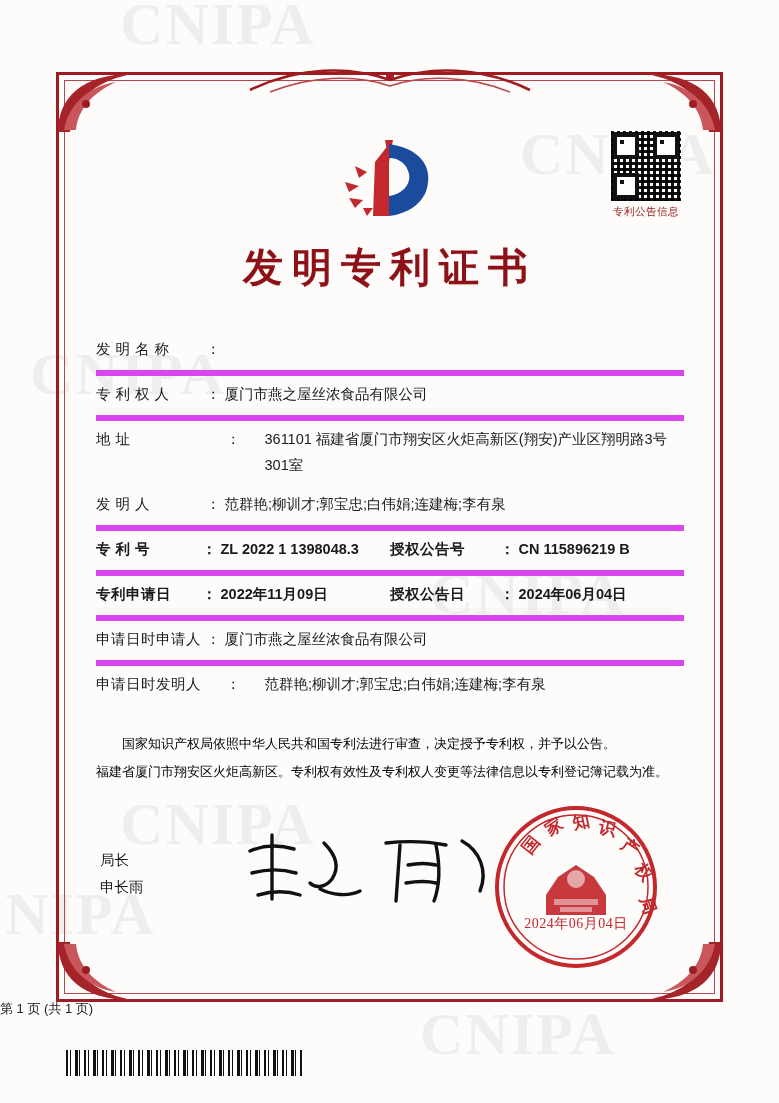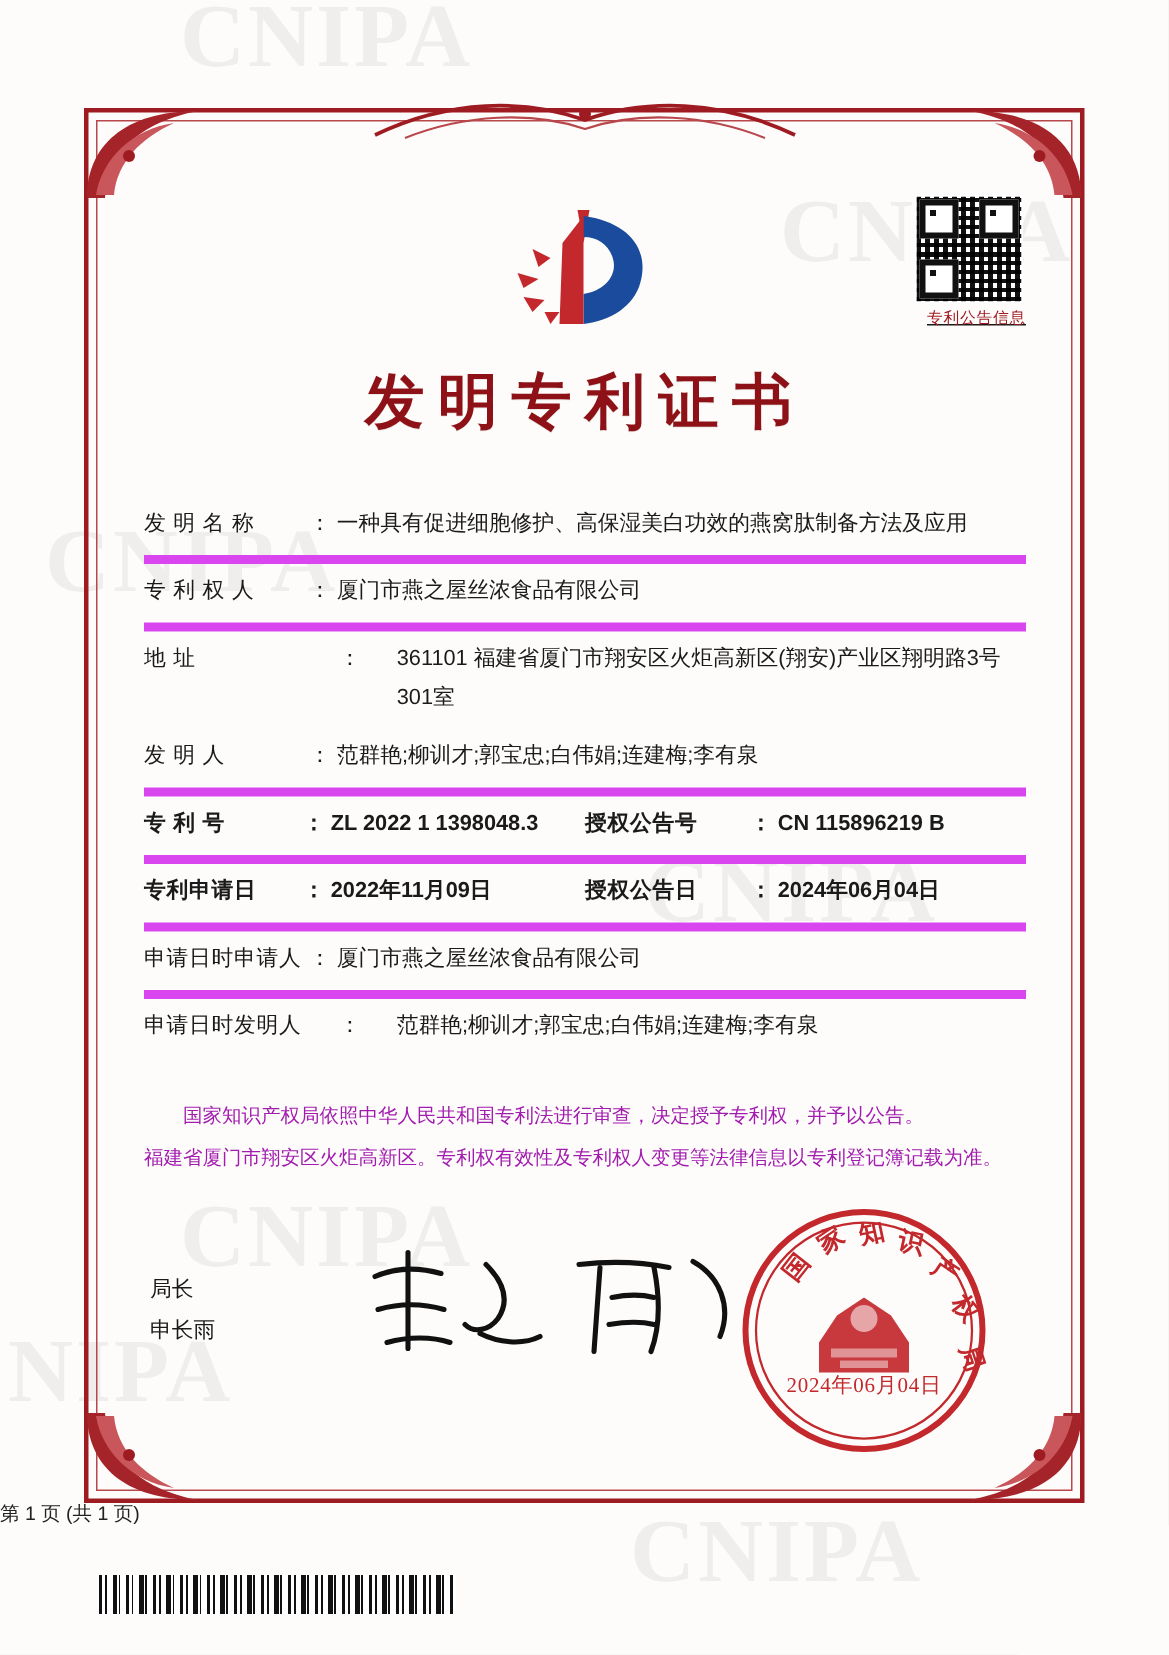--- a/index.html
+++ b/index.html
@@ -82,22 +82,21 @@
   .emblem {
     position: absolute;
     left: 50%; top: 22px;
     transform: translateX(-50%);
     width: 150px; height: 90px;
   }
   .qr-wrap {
     position: absolute;
     right: 0; top: 20px;
     width: 76px;
-    text-align: right;
-    text-decoration: underline;
+    text-align: center;
   }
   .qr {
     width: 70px; height: 70px;
     margin: 0 auto;
     background-color: #ffffff;
     background-image:
       repeating-linear-gradient(90deg, #111 0 3px, transparent 3px 6px),
       repeating-linear-gradient(0deg, #111 0 3px, transparent 3px 6px);
     background-blend-mode: multiply;
     border: 1px solid #fff;
@@ -169,21 +168,21 @@
     width: 50%;
     font-weight: bold;
   }
   .half .lbl { width: 104px; flex: 0 0 104px; }
   .half.right .lbl { width: 108px; flex: 0 0 108px; }
 
   .statement {
     margin-top: 26px;
     font-size: 13px;
     line-height: 2.1;
-    color: #a21caf;
+    color: #000000;
     font-family: "Liberation Serif", serif;
   }
   .statement p { margin: 0; }
   .statement .indent { text-indent: 26px; }
 
   .sign-area {
     position: relative;
     margin-top: 40px;
     height: 150px;
   }
@@ -308,21 +307,20 @@
       </div>
     </div>
 
     <div class="title">发明专利证书</div>
 
     <div class="fields">
 
       <div class="row">
         <div class="lbl">发 明 名 称</div>
         <div class="colon">：</div>
-        <div class="val">一种具有促进细胞修护、高保湿美白功效的燕窝肽制备方法及应用</div>
       </div>
 
       <div class="row">
         <div class="lbl">专 利 权 人</div>
         <div class="colon">：</div>
         <div class="val">厦门市燕之屋丝浓食品有限公司</div>
       </div>
 
       <div class="row nb">
         <div class="lbl">地          址</div>

